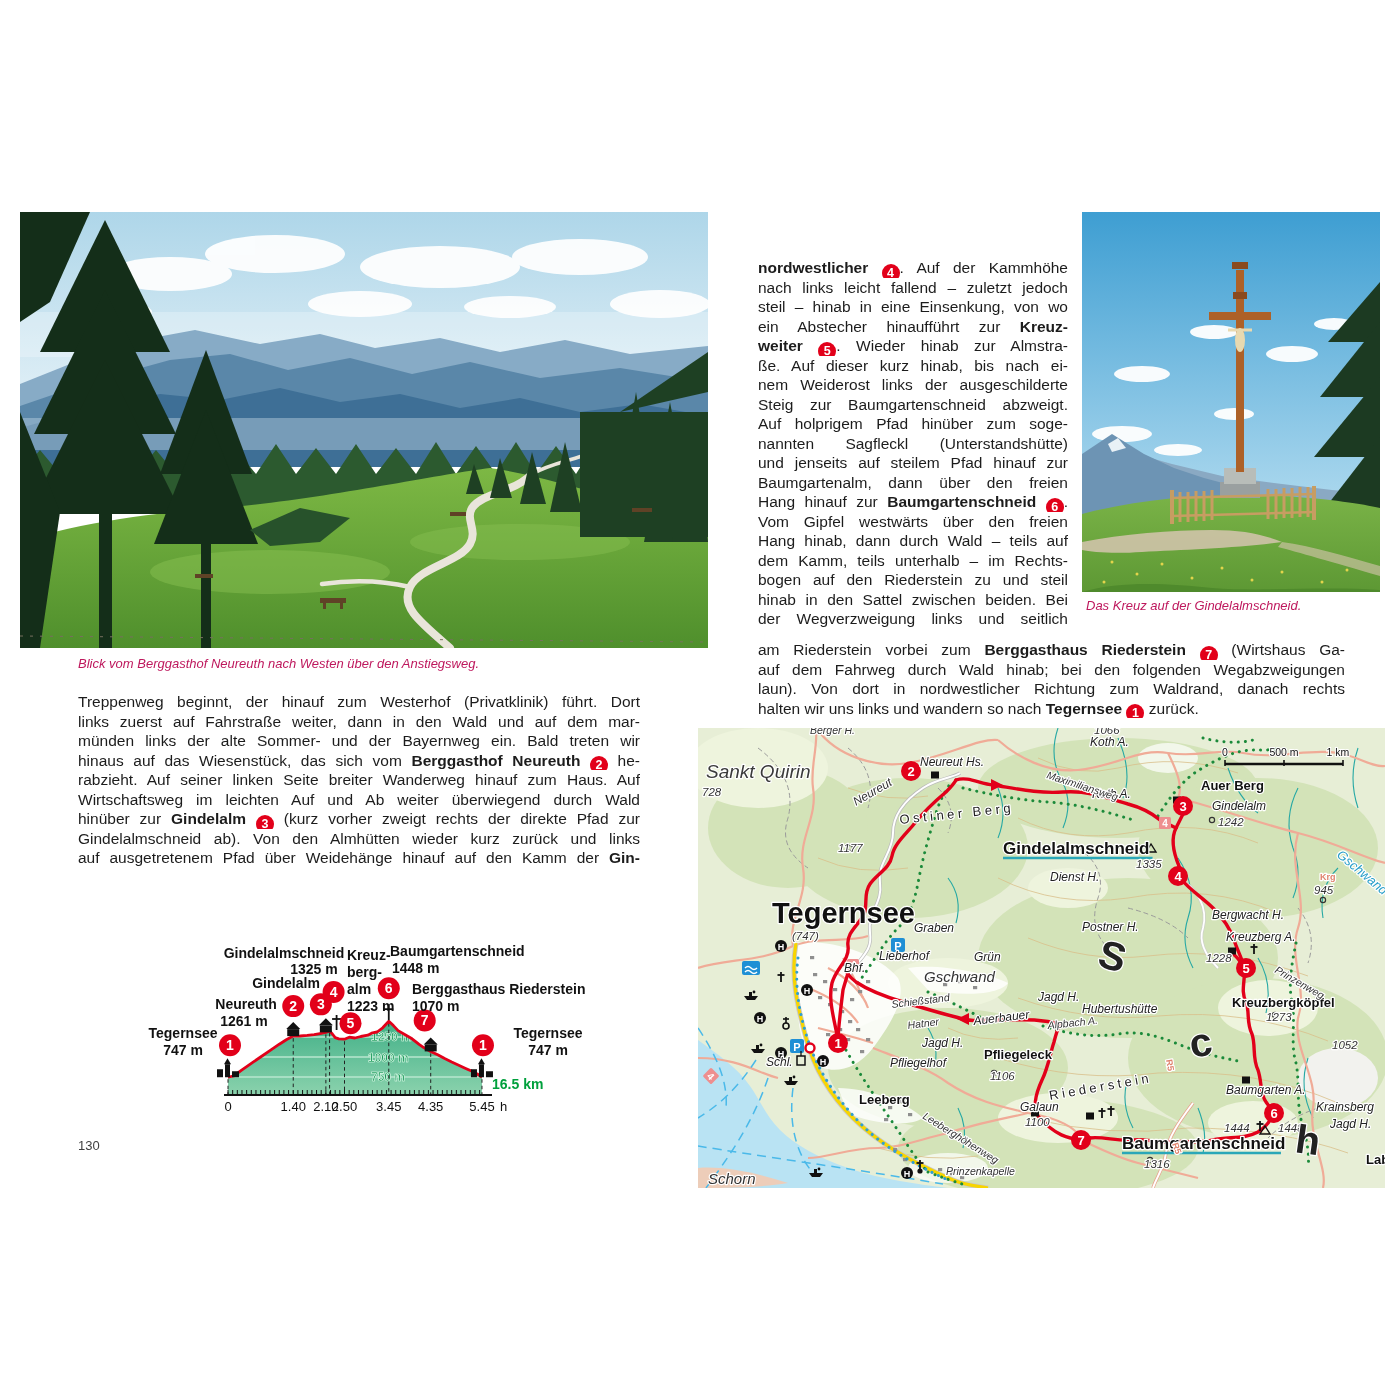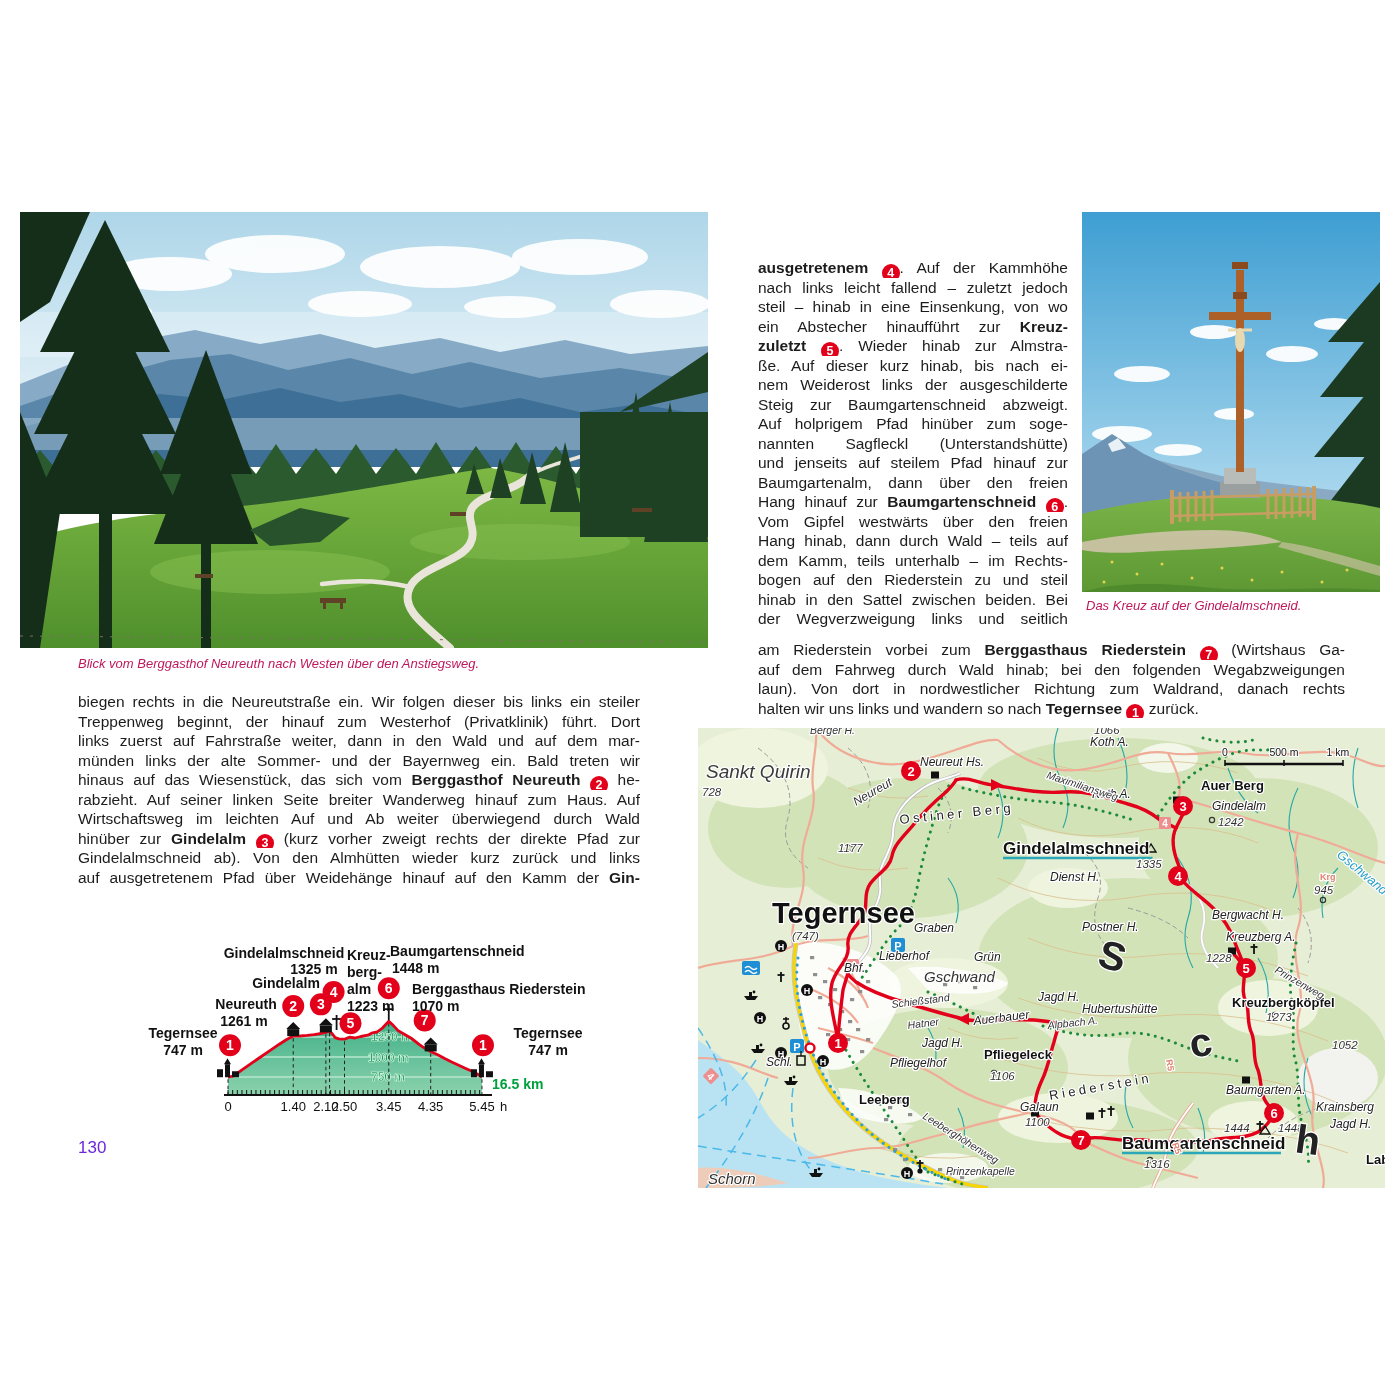--- a/index.html
+++ b/index.html
@@ -8,21 +8,21 @@
   .abs{position:absolute;}
   .caption{font-style:italic;font-size:13px;color:#be185d;}
   .col{font-size:15.5px;line-height:19.5px;color:#1c1c1c;}
   .tline{height:19.5px;overflow:hidden;text-align:justify;}
   .tline:not(.last)::after{content:"";display:inline-block;width:100%;height:0;}
   .tline.last{text-align:left;}
   .tline b{font-weight:bold;}
   .wb{display:inline-block;width:18px;height:18px;border-radius:50%;background:#e2001a;
       color:#fff;font-weight:bold;font-size:12.5px;line-height:18px;text-align:center;
       vertical-align:-3.5px;font-style:normal;}
-  .pagenum{font-size:17px;color:#6d28d9;}
+  .pagenum{font-size:13px;color:#404040;}
   svg{display:block;}
   svg text{font-family:"Liberation Sans",sans-serif;}
 </style>
 </head>
 <body>
 
 <div class="page">
 
   <svg class="abs" style="left:20px;top:212px" width="688" height="436" viewBox="0 0 688 436">
     <defs>
@@ -171,37 +171,36 @@
         <circle cx="200" cy="360" r="1.5"></circle>
         <circle cx="240" cy="370" r="1.5"></circle>
       <circle cx="22" cy="370" r="1.5"></circle>
         <circle cx="265" cy="358" r="1.5"></circle>
     </g>
     <path d="M0,380 C40,368 90,372 130,376 C180,380 240,374 298,378 L298,380 Z" fill="#4f8a2c"></path>
   </svg>
   <div class="abs caption" style="left:1086px;top:598px">Das Kreuz auf der Gindelalmschneid.</div>
 
   <div id="leftcol" class="abs col" style="left:78px;top:692px;width:562px">
-      <div class="tline">biegen rechts in die Neureutstraße ein. Wir folgen dieser bis links ein steiler</div>
       <div class="tline">Treppenweg beginnt, der hinauf zum Westerhof (Privatklinik) führt. Dort</div>
       <div class="tline">links zuerst auf Fahrstraße weiter, dann in den Wald und auf dem mar-</div>
       <div class="tline">münden links der alte Sommer- und der Bayernweg ein. Bald treten wir</div>
       <div class="tline">hinaus auf das Wiesenstück, das sich vom <b>Berggasthof Neureuth</b> <span class="wb">2</span> he-</div>
       <div class="tline">rabzieht. Auf seiner linken Seite breiter Wanderweg hinauf zum Haus. Auf</div>
       <div class="tline">Wirtschaftsweg im leichten Auf und Ab weiter überwiegend durch Wald</div>
       <div class="tline">hinüber zur <b>Gindelalm</b> <span class="wb">3</span> (kurz vorher zweigt rechts der direkte Pfad zur</div>
       <div class="tline">Gindelalmschneid ab). Von den Almhütten wieder kurz zurück und links</div>
       <div class="tline">auf ausgetretenem Pfad über Weidehänge hinauf auf den Kamm der <b>Gin-</b></div>
     </div>
   <div id="rightNarrow" class="abs col" style="left:758px;top:258px;width:310px">
-      <div class="tline"><b>ausgetretenem</b> <span class="wb">4</span>. Auf der Kammhöhe</div>
+      <div class="tline"><b>nordwestlicher</b> <span class="wb">4</span>. Auf der Kammhöhe</div>
       <div class="tline">nach links leicht fallend – zuletzt jedoch</div>
       <div class="tline">steil – hinab in eine Einsenkung, von wo</div>
       <div class="tline">ein Abstecher hinaufführt zur <b>Kreuz-</b></div>
-      <div class="tline"><b>zuletzt</b> <span class="wb">5</span>. Wieder hinab zur Almstra-</div>
+      <div class="tline"><b>weiter</b> <span class="wb">5</span>. Wieder hinab zur Almstra-</div>
       <div class="tline">ße. Auf dieser kurz hinab, bis nach ei-</div>
       <div class="tline">nem Weiderost links der ausgeschilderte</div>
       <div class="tline">Steig zur Baumgartenschneid abzweigt.</div>
       <div class="tline">Auf holprigem Pfad hinüber zum soge-</div>
       <div class="tline">nannten Sagfleckl (Unterstandshütte)</div>
       <div class="tline">und jenseits auf steilem Pfad hinauf zur</div>
       <div class="tline">Baumgartenalm, dann über den freien</div>
       <div class="tline">Hang hinauf zur <b>Baumgartenschneid</b> <span class="wb">6</span>.</div>
       <div class="tline">Vom Gipfel westwärts über den freien</div>
       <div class="tline">Hang hinab, dann durch Wald – teils auf</div>

